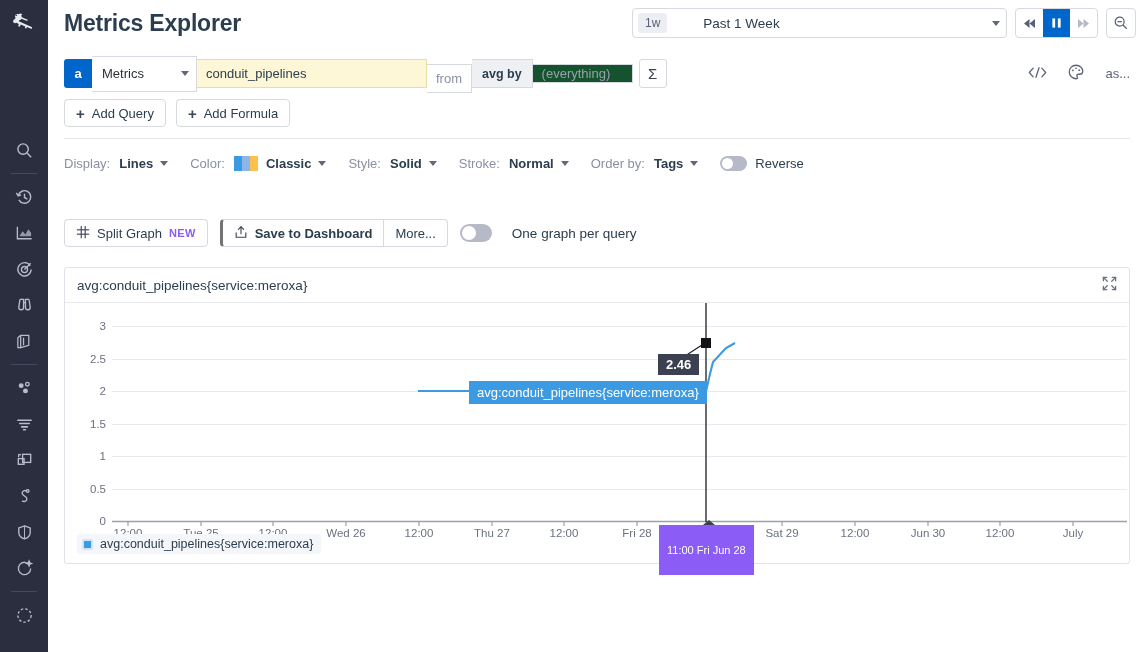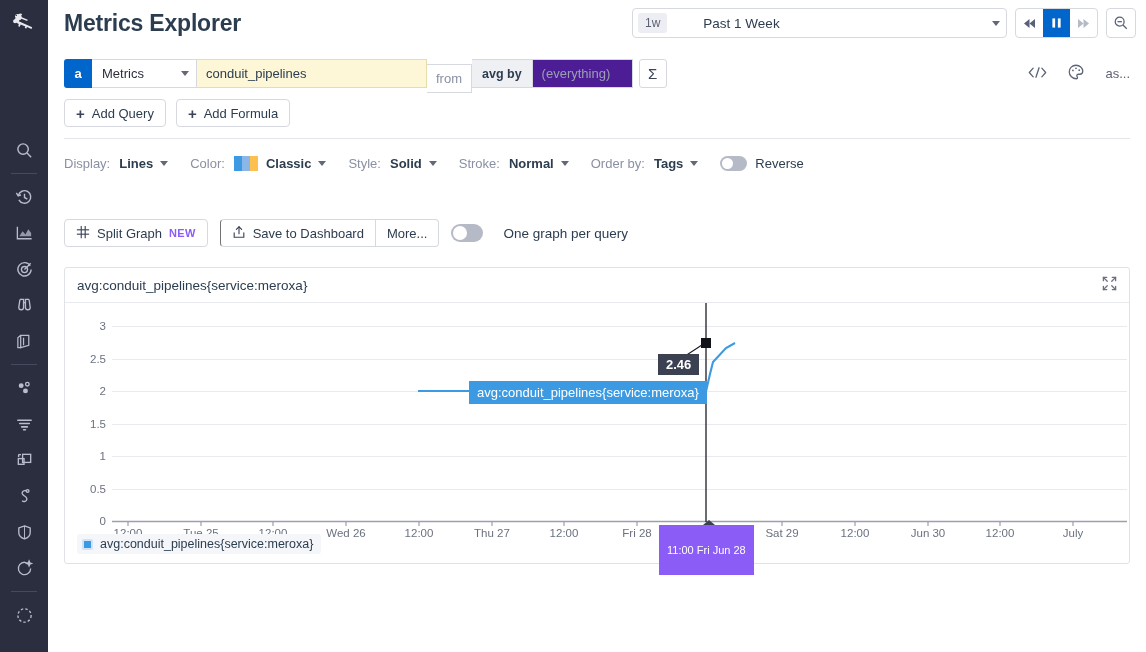--- a/index.html
+++ b/index.html
@@ -85,21 +85,21 @@
   
   .query-area { padding: 0 16px; }
   .query-row { display: flex; align-items: center; height: 29px; margin-top: 12px; }
   .q-letter {
     width: 28px; height: 29px; background: #0066cc; color: #fff;
     font-size: 13px; font-weight: bold;
     display: flex; align-items: center; justify-content: center;
     border-radius: 3px 0 0 3px;
   }
   .q-select {
-    height: 29px; min-width: 105px;
+    height: 36px; min-width: 105px;
     border: 1px solid #d7d9e0; border-left: none;
     display: flex; align-items: center; justify-content: space-between;
     padding: 0 7px 0 10px; background: #fff; cursor: pointer; gap: 20px;
   }
   .q-metric {
     height: 29px; width: 230px;
     background: #fdf7d8; border: 1px solid #e6dea8; border-left:none;
     display: flex; align-items: center; padding: 0 9px; font-size: 13px;
     color: #2b3d4f; cursor: text;
   }
@@ -118,21 +118,21 @@
     padding: 3px 6px; border-radius:3px; white-space:nowrap;
   }
   .tagchip .tv { color:#4a5dd0; }
   .x-btn { position:absolute; right:8px; color:#5d6377; cursor:pointer; font-size:15px; line-height:1; }
   .q-aggby {
     height:29px; border:1px solid #d7d9e0; border-left:none; background:#eef0f4;
     display:flex;align-items:center;padding:0 10px;font-weight:bold;font-size:12.5px;color:#2b3d4f;
     cursor:pointer;
   }
   .q-everything {
-    height:29px; width:100px; border:1px solid #d7d9e0;border-left:none; background:#4c1d95;
+    height:19px; width:100px; border:1px solid #d7d9e0;border-left:none; background:#14532d;
     display:flex;align-items:center;padding:0 9px;color:#9aa0b0;font-size:13px;cursor:text;
   }
   .q-sigma {
     height:29px;width:28px;margin-left:6px;border:1px solid #d7d9e0;border-radius:3px;background:#fff;
     display:flex;align-items:center;justify-content:center;font-size:15px;color:#3d4458;cursor:pointer;
   }
   .q-right { margin-left:auto; display:flex; align-items:center; gap:20px; color:#5d6377; }
   .q-right .ic { cursor:pointer; }
   .as-label { color:#5d6377; font-size:13px; cursor:pointer; }
 
@@ -159,21 +159,21 @@
     margin-right:8px;
   }
   .toggle::after{content:"";position:absolute;left:2px;top:2px;width:11px;height:11px;border-radius:50%;background:#fff;}
   .toggle.big { width:32px;height:18px;border-radius:9px; }
   .toggle.big::after{ left:2px;top:2px;width:14px;height:14px; }
 
   
   .actions-row { display:flex; align-items:center; margin-top: 42px; gap: 12px; }
   .btngroup { display:flex; }
   .btngroup .btn { border-radius:0; border-left:none; }
-  .btngroup .btn:first-child { border-radius:4px 0 0 4px; border-left:1px solid #737373; }
+  .btngroup .btn:first-child { border-radius:4px 0 0 4px; border-left:3px solid #737373;font-weight:bold; }
   .btngroup .btn:last-child { border-radius:0 4px 4px 0; }
   .newtag { color:#8b5cf6; font-size:11px; font-weight:bold; letter-spacing:0.3px; }
   .ogpq { font-size:13.5px; color:#2b3d4f; }
 
   
   .card {
     margin: 20px 16px 0 16px;
     border:1px solid #e0e2e8; border-radius:3px; background:#fff;
     height: 297px; position:relative;
   }

